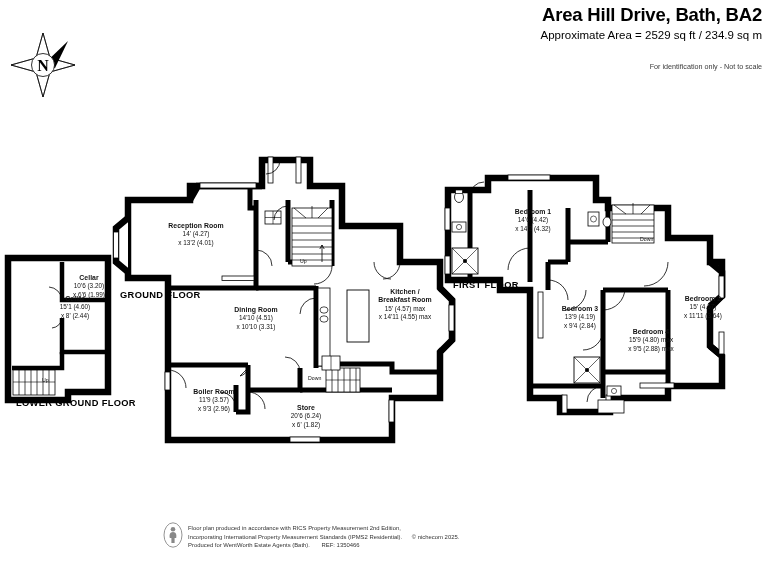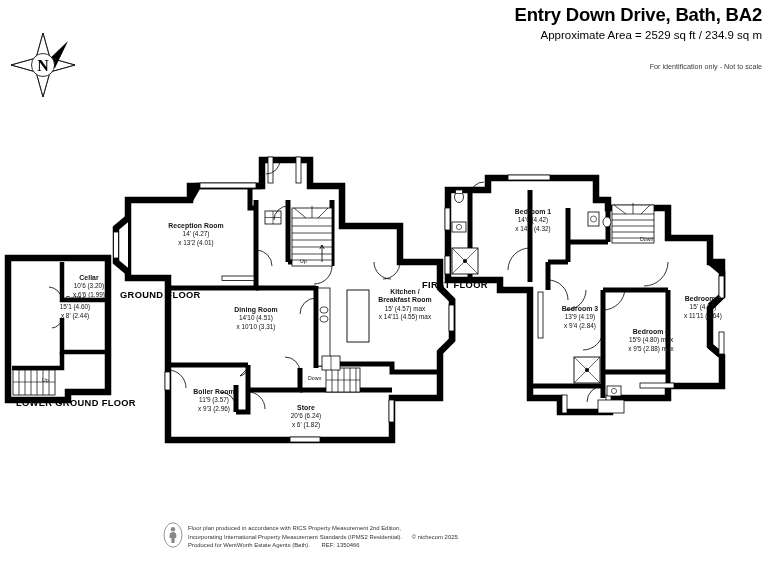--- a/index.html
+++ b/index.html
@@ -51,21 +51,21 @@
   .floor-label {
     position: absolute;
     font-size: 9.3px;
     font-weight: bold;
     color: #000;
     letter-spacing: 0.35px;
     white-space: nowrap;
   }
   #lbl-lower { left: 16px; top: 398px; }
   #lbl-ground { left: 120px; top: 290px; }
-  #lbl-first { left: 422px; top: 280px; }
+  #lbl-first { left: 445px; top: 280px; padding-left: 8px; }
 
   
   .room {
     position: absolute;
     text-align: center;
     white-space: nowrap;
     color: #111;
   }
   .room .rn {
     font-size: 6.9px;
@@ -101,21 +101,21 @@
     left: 503px; top: 521px;
     width: 90px; height: 36px;
   }
 </style>
 </head>
 <body>
 
 <div id="page">
 
   <div class="header">
-    <div class="title">Entry Down Drive, Bath, BA2</div>
+    <div class="title">Area Hill Drive, Bath, BA2</div>
     <div class="subtitle">Approximate Area = 2529 sq ft / 234.9 sq m</div>
     <div class="note">For identification only - Not to scale</div>
   </div>
 
   <div class="compass">
     <svg width="74" height="74" viewBox="0 0 74 74">
       <g fill="none" stroke="#000" stroke-width="0.7">
         <path d="M37 5 L44 30 L69 37 L44 44 L37 69 L30 44 L5 37 L30 30 Z" fill="#ffffff"></path>
         <path d="M37 5 L30 30 L5 37"></path>
         <path d="M37 5 L44 30 L69 37"></path>

